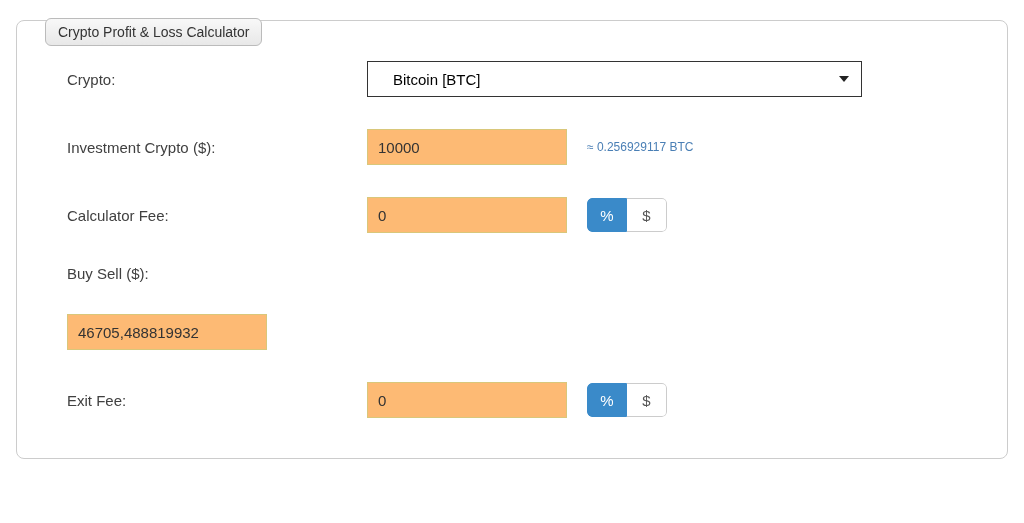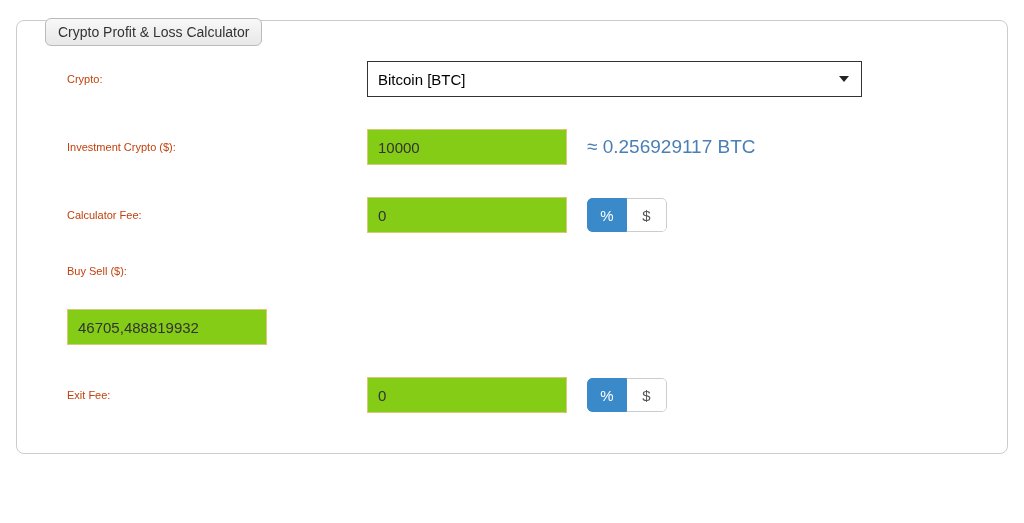--- a/index.html
+++ b/index.html
@@ -37,36 +37,36 @@
       display: flex;
       align-items: center;
       margin-bottom: 32px;
     }
     .form-row:last-child {
       margin-bottom: 0;
     }
     .label-col {
       width: 300px;
       flex-shrink: 0;
-      font-size: 11px;
-      color: #c2410c;
+      font-size: 15px;
+      color: #404040;
     }
     .input-col {
       display: flex;
       align-items: center;
       gap: 20px;
     }
     .select-wrapper {
       position: relative;
       width: 495px;
     }
     .select-wrapper select {
       width: 100%;
       height: 36px;
-      padding: 6px 10px;
+      padding: 6px 25px;
       font-size: 15px;
       border: 1px solid #333;
       background: #fff;
       appearance: none;
       -webkit-appearance: none;
       cursor: pointer;
       font-family: inherit;
     }
     .select-caret {
       position: absolute;
@@ -79,27 +79,27 @@
       width: 12px;
       height: 12px;
       display: block;
     }
     .text-input {
       width: 200px;
       height: 36px;
       padding: 6px 10px;
       font-size: 15px;
       border: 1px solid #d9c77a;
-      background: #84cc16;
+      background: #fdba74;
       font-family: inherit;
       color: #333;
     }
     .approx {
       color: #4a7fb5;
-      font-size: 19px;
+      font-size: 12px;
     }
     .toggle-group {
       display: inline-flex;
       border-radius: 5px;
       overflow: hidden;
     }
     .toggle-btn {
       height: 34px;
       min-width: 40px;
       padding: 0 12px;

